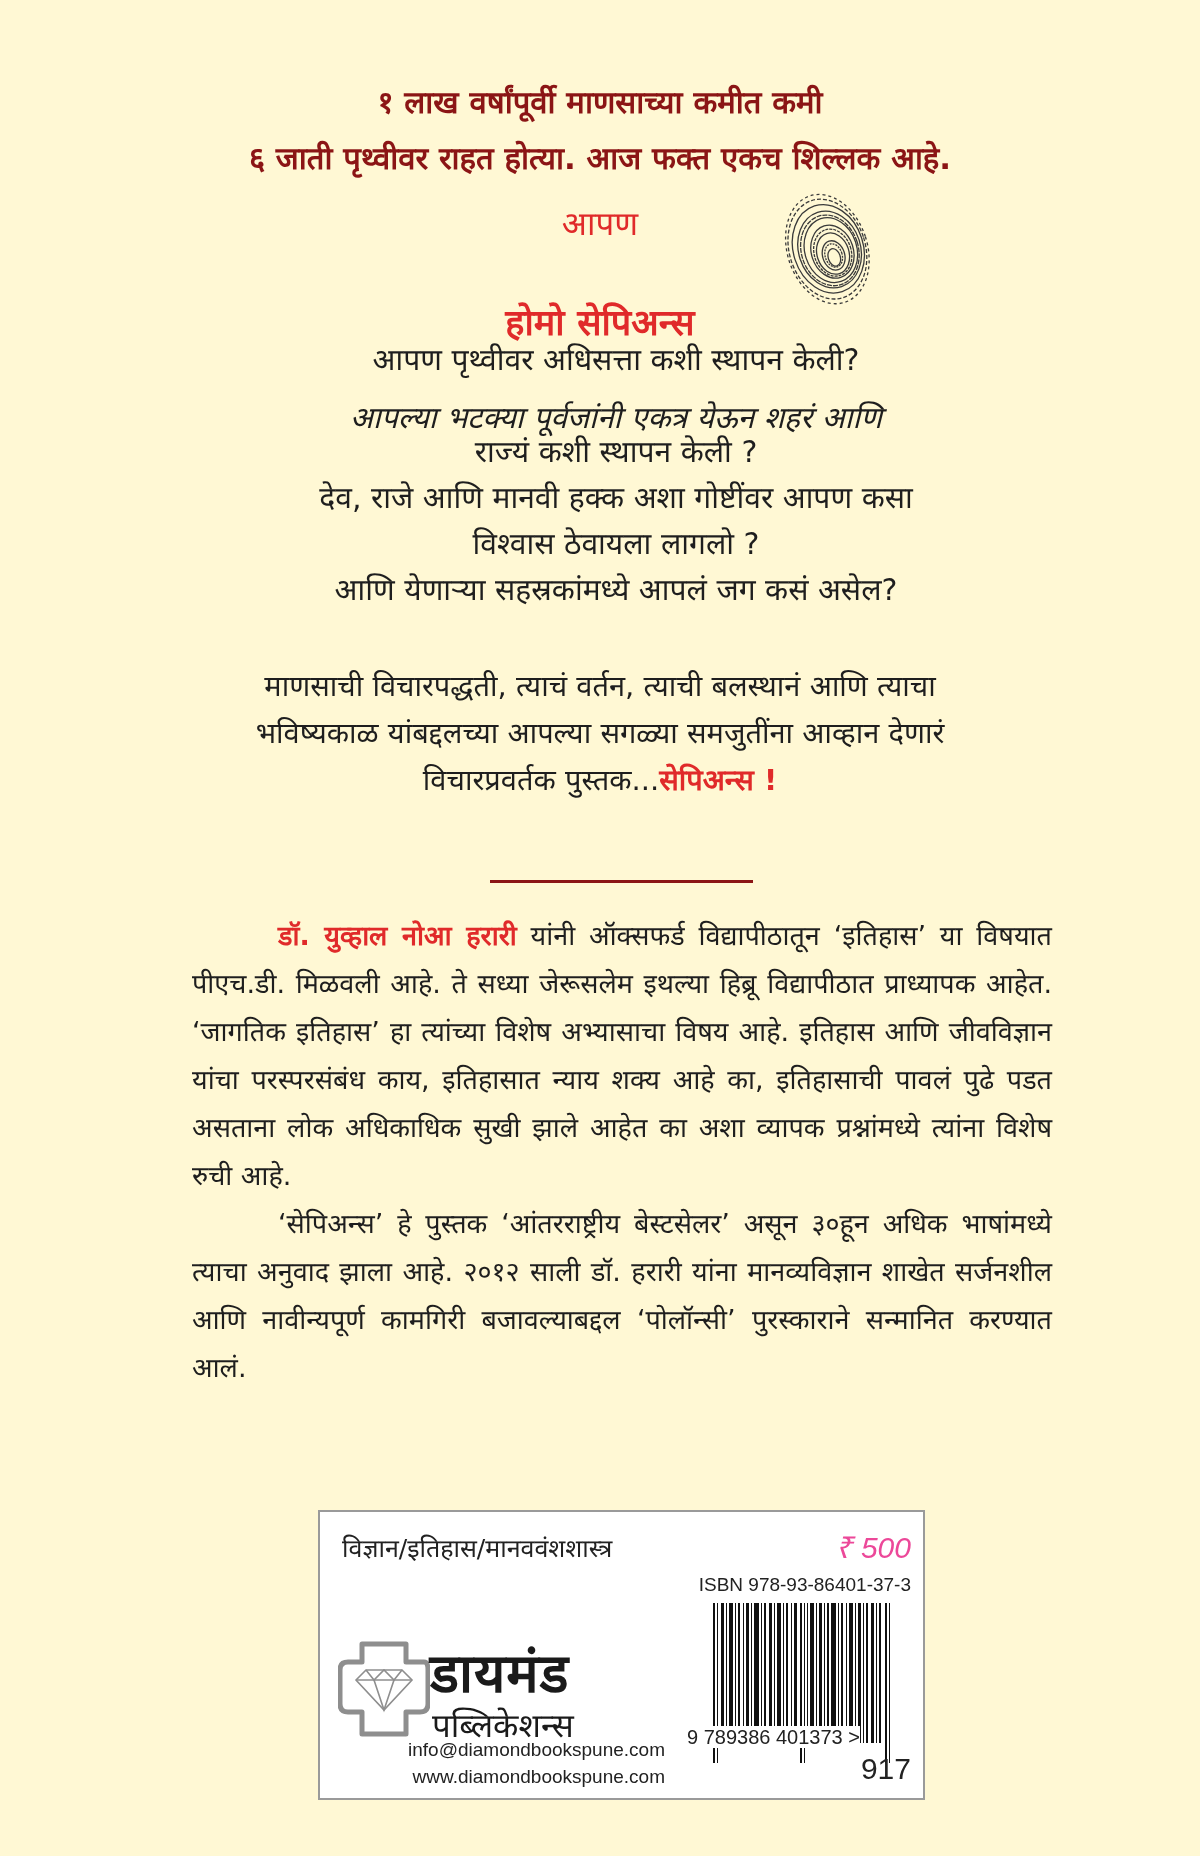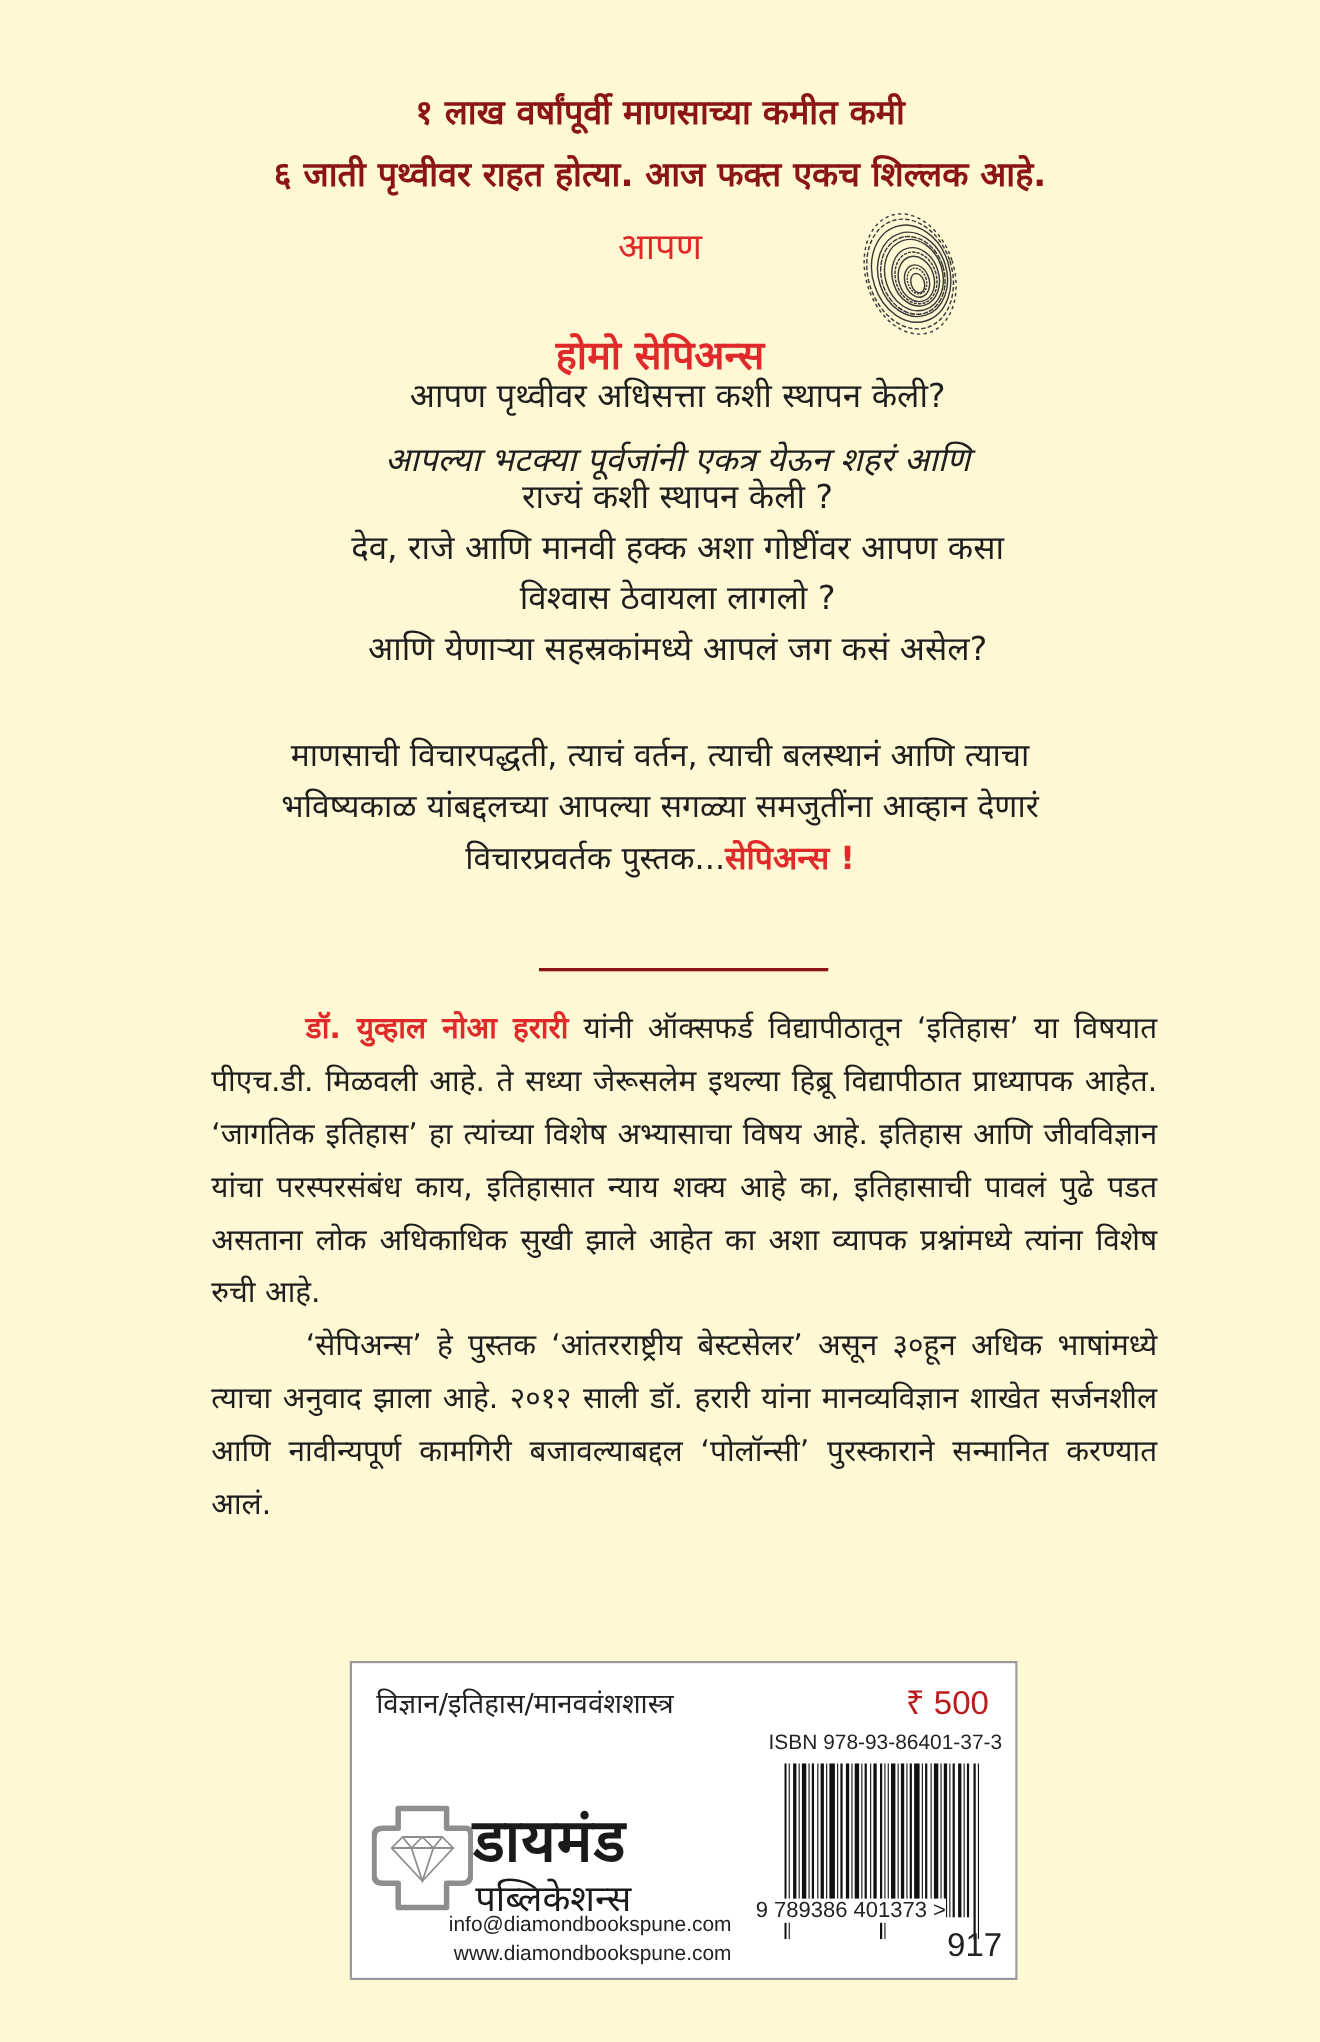--- a/index.html
+++ b/index.html
@@ -29,21 +29,21 @@
   .bio p { text-indent: 86px; }
   .bio .author { color: #e02a2a; font-weight: bold; }
 
   .fingerprint { left: 782px; top: 187px; width: 92px; height: 128px; }
 
   .infobox {
     left: 318px; top: 1510px; width: 607px; height: 290px;
     background: #ffffff; border: 2px solid #9a9a9a;
   }
   .category { left: 22px; top: 18px; font-size: 25px; color: #222; white-space: nowrap; }
-  .price { right: 24px; top: 14px; font-family: "Liberation Sans", sans-serif; font-size: 30px; color: #b91c1c; }
+  .price { right: 12px; top: 14px; font-family: "Liberation Sans", sans-serif; font-size: 30px; color: #ec4899; font-style: italic; }
   .isbn { right: 12px; top: 62px; font-family: "Liberation Sans", sans-serif; font-size: 19px; color: #222; }
   .barcode { left: 393px; top: 91px; width: 182px; height: 160px; }
   .barcode-digits { left: 367px; top: 214px; width: 232px; font-family: "Liberation Sans", sans-serif; font-size: 20px; color: #222; white-space: nowrap; background: transparent; }
   .barcode-digits span { background: #fff; }
   .price-code { right: 12px; top: 240px; font-family: "Liberation Sans", sans-serif; font-size: 30px; color: #222; }
 
   .logo-mark { left: 18px; top: 128px; width: 92px; height: 98px; }
   .logo-name { left: 110px; top: 122px; font-size: 54px; font-weight: bold; color: #1a1a1a; white-space: nowrap; letter-spacing: 1px; }
   .logo-sub { left: 112px; top: 190px; font-size: 33px; color: #1a1a1a; white-space: nowrap; }
   .email { left: 0; width: 345px; text-align: right; top: 227px; font-family: "Liberation Sans", sans-serif; font-size: 19px; color: #222; }

